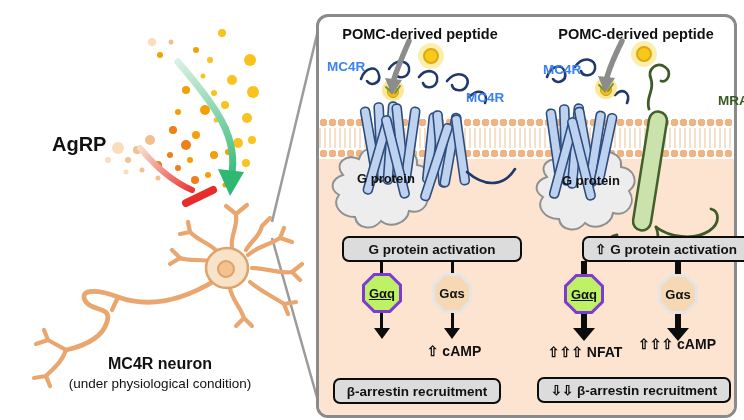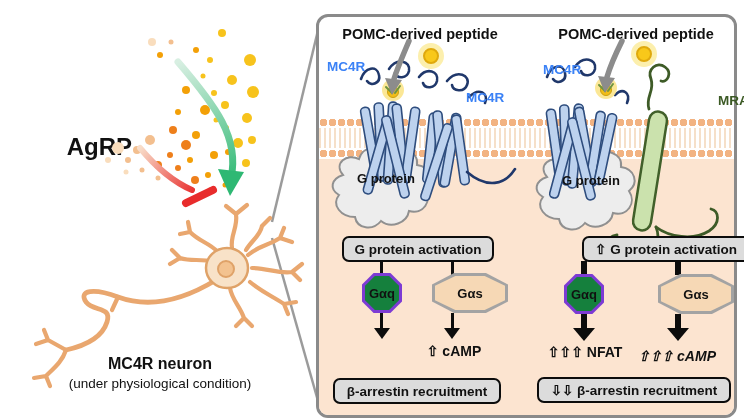--- a/index.html
+++ b/index.html
@@ -1,21 +1,21 @@
 <!DOCTYPE html>
 <html><head>
 <meta charset="utf-8">
 <style>
   html,body{margin:0;padding:0;background:#ffffff;}
   body{width:744px;height:420px;overflow:hidden;font-family:"Liberation Sans",sans-serif;}
   #stage{position:relative;width:744px;height:420px;background:#ffffff;overflow:hidden;}
   .abs{position:absolute;}
   .lbl{position:absolute;color:#111;font-weight:bold;}
   .pomc-label{left:30px;top:28px;width:110px;font-size:17px;line-height:19px;text-align:center;white-space:pre-line;}
-  .agrp-label{left:52px;top:133px;width:80px;font-size:24px;text-align:right;}
+  .agrp-label{left:52px;top:133px;width:80px;font-size:20px;text-align:left;}
   .neuron-title{left:40px;top:355px;width:240px;font-size:16px;text-align:center;}
   .neuron-subtitle{left:20px;top:376px;width:280px;font-size:13.5px;font-weight:normal;text-align:center;}
   
   #panel{position:absolute;left:316px;top:14px;width:415px;height:398px;border:3px solid #8a8a8a;
          border-radius:12px;background:#ffffff;overflow:hidden;z-index:2;}
   .membrane{position:absolute;left:0;right:0;top:100px;height:42px;background:#fff;}
   .mem-heads{position:absolute;left:0;right:0;height:11px;
      background-image:radial-gradient(circle 4px at 4.5px 5.5px,#f2b382 0 3.6px,rgba(0,0,0,0) 4px);
      background-size:9px 11px;}
   .mem-heads.top{top:0;}
@@ -35,22 +35,22 @@
           color:#111;z-index:3;box-sizing:border-box;}
   .conn{position:absolute;background:#0c0c0c;z-index:3;}
   .tri{position:absolute;width:0;height:0;z-index:3;}
   .tri.small{border-left:8px solid transparent;border-right:8px solid transparent;border-top:11px solid #0c0c0c;}
   .tri.big{border-left:11px solid transparent;border-right:11px solid transparent;border-top:13px solid #0c0c0c;}
   .oct{position:absolute;width:40px;height:40px;z-index:3;
        clip-path:polygon(29% 0,71% 0,100% 29%,100% 71%,71% 100%,29% 100%,0 71%,0 29%);}
   .oct-in{position:absolute;inset:3px;display:flex;align-items:center;justify-content:center;
        font-weight:bold;font-size:13px;color:#111;
        clip-path:polygon(29% 0,71% 0,100% 29%,100% 71%,71% 100%,29% 100%,0 71%,0 29%);}
-  .oct.purple{background:#7d3bd4;}  .oct.purple .oct-in{background:#15803d;}
-  .oct.orange{background:#a3a3a3;padding-left:36px;}  .oct.orange .oct-in{background:#f6d8b5;}
+  .oct.purple{background:#7d3bd4;}  .oct.purple .oct-in{background:#bef264;text-decoration:underline;}
+  .oct.orange{background:#e5e5e5;}  .oct.orange .oct-in{background:#f6d8b5;}
   .sigtxt{position:absolute;font-weight:bold;font-size:14px;color:#111;text-align:center;z-index:3;}
 </style>
 </head>
 <body>
 
 <div id="stage">
 
   <svg class="abs" style="left:0;top:0;z-index:1;" width="744" height="420" viewBox="0 0 744 420">
     <defs>
       <linearGradient id="ggrad" gradientUnits="userSpaceOnUse" x1="178" y1="62" x2="231" y2="185">
@@ -259,21 +259,21 @@
 
   <div class="lbl title-lbl" style="left:330px;top:26px;width:180px;">POMC-derived peptide</div>
   <div class="lbl title-lbl" style="left:538px;top:26px;width:196px;">POMC-derived peptide</div>
   <div class="lbl mc4r-lbl" style="left:327px;top:59px;">MC4R</div>
   <div class="lbl mc4r-lbl" style="left:466px;top:90px;">MC4R</div>
   <div class="lbl mc4r-lbl" style="left:543px;top:62px;">MC4R</div>
   <div class="lbl mrap2-lbl" style="left:676px;top:93px;padding-left:42px;">MRAP2</div>
   <div class="lbl gprot-lbl" style="left:348px;top:171px;width:76px;">G protein</div>
   <div class="lbl gprot-lbl" style="left:553px;top:173px;width:76px;">G protein</div>
 
-  <div class="sigbox" style="left:342px;top:236px;width:152px;height:26px;">G protein activation</div>
+  <div class="sigbox" style="left:342px;top:236px;width:180px;height:26px;">G protein activation</div>
   <div class="conn" style="left:380px;top:261px;width:3px;height:14px;"></div>
   <div class="conn" style="left:451px;top:261px;width:3px;height:14px;"></div>
   <div class="oct purple" style="left:362px;top:273px;">
       <div class="oct-in">Gαq</div>
     </div>
   <div class="oct orange" style="left:432px;top:273px;">
       <div class="oct-in">Gαs</div>
     </div>
   <div class="conn" style="left:380px;top:313px;width:3px;height:15px;"></div>
   <div class="tri small" style="left:374px;top:328px;"></div>
@@ -289,16 +289,16 @@
       <div class="oct-in">Gαq</div>
     </div>
   <div class="oct orange" style="left:658px;top:274px;">
       <div class="oct-in">Gαs</div>
     </div>
   <div class="conn" style="left:581px;top:314px;width:6px;height:14px;"></div>
   <div class="tri big" style="left:573px;top:328px;"></div>
   <div class="conn" style="left:675px;top:314px;width:6px;height:14px;"></div>
   <div class="tri big" style="left:667px;top:328px;"></div>
   <div class="sigtxt" style="left:540px;top:344px;width:90px;">⇧⇧⇧ NFAT</div>
-  <div class="sigtxt" style="left:632px;top:348px;width:90px;font-style:italic;">⇧⇧⇧ cAMP</div>
+  <div class="sigtxt" style="left:632px;top:336px;width:90px;">⇧⇧⇧ cAMP</div>
   <div class="sigbox" style="left:537px;top:377px;width:194px;height:26px;">⇩⇩ β-arrestin recruitment</div>
 
 </div>
 
 </body></html>

